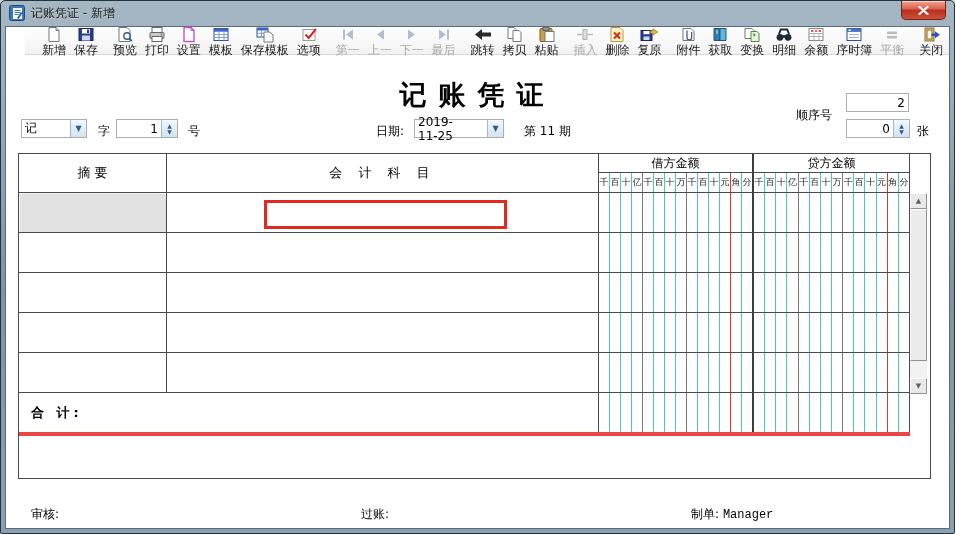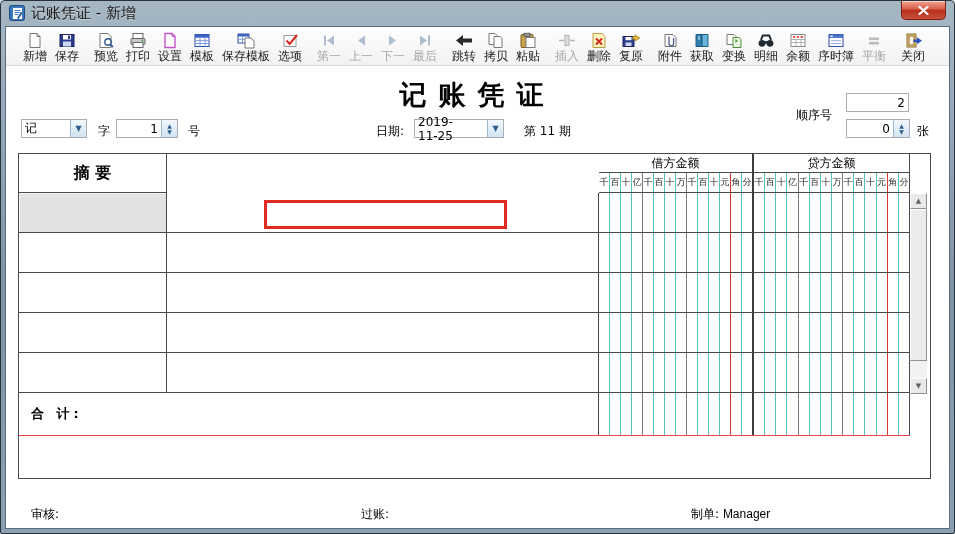--- a/index.html
+++ b/index.html
@@ -3,30 +3,30 @@
 <meta charset="utf-8">
 <style>
   html,body{margin:0;padding:0;background:#cfd8df;font-family:"DejaVu Sans","Liberation Sans",sans-serif;}
   *{box-sizing:border-box;}
   .window{position:relative;width:955px;height:534px;border:1px solid #27323c;
     border-radius:5px 5px 2px 2px;overflow:hidden;
     background:linear-gradient(#a6b7c4,#7e93a5 55%,#8ba0b0);}
   
   .titlebar{height:25px;display:flex;align-items:center;padding:0 8px;position:relative;}
   .app-icon{width:17px;height:17px;margin-right:5px;flex:0 0 auto;}
-  .win-title{font-size:15px;color:#111;text-shadow:0 1px 0 rgba(255,255,255,.45);}
+  .win-title{font-size:12px;color:#111;text-shadow:0 1px 0 rgba(255,255,255,.45);}
   .close-btn{position:absolute;top:0;right:8px;width:45px;height:19px;
     background:linear-gradient(#f0a492,#d9604a 45%,#b8301c 50%,#c9513c);
     border:1px solid #7e1f10;border-top:none;border-radius:0 0 5px 5px;
     display:flex;align-items:center;justify-content:center;box-shadow:inset 0 1px 0 rgba(255,255,255,.5);}
   
   .client-wrap{position:absolute;left:4px;top:25px;right:4px;bottom:4px;
     background:#fff;border:1px solid #5a6d7c;}
-  .toolbar{height:39px;display:flex;align-items:flex-end;padding:1px 2px 1px 4px;
-    background:linear-gradient(#fefefe,#f2f2f2);border-bottom:1px solid #d8d8d8;}
+  .toolbar{height:28px;display:flex;align-items:center;padding:1px 2px 1px 4px;
+    background:linear-gradient(#fefefe,#f2f2f2);border-bottom:1px solid #d8d8d8;margin-left:19px;}
   .grip{width:5px;margin:3px 4px 3px 0;border-left:1px solid #c7c7c7;border-right:1px solid #c7c7c7;}
   .tb-sep{width:1px;background:#d2d2d2;margin:2px 3px;box-shadow:1px 0 0 #fff;}
   .tbtn{display:flex;flex-direction:column;align-items:center;justify-content:center;
     padding:1px 4px 0;min-width:30px;cursor:default;}
   .tbtn .ticon{height:18px;display:flex;align-items:flex-end;}
   .tbtn .tlabel{font-size:12px;color:#1a1a1a;line-height:15px;white-space:nowrap;}
   .tbtn.disabled .tlabel{color:#a6a6a6;}
   .client{position:absolute;left:0;right:0;top:39px;bottom:0;background:#fff;}
   
   .form-title{position:absolute;left:0;top:11px;width:100%;text-align:center;
@@ -40,50 +40,50 @@
     background:linear-gradient(#f2f8fd,#d2e3f2);display:flex;flex-direction:column;
     align-items:center;justify-content:center;color:#2d5e8d;}
   .combo-btn{font-size:8px;}
   .spin-col span{font-size:6px;line-height:6px;}
   .val{flex:1;padding:0 3px;overflow:hidden;}
   .val.right{text-align:right;}
   
   .sheet{position:absolute;left:12px;top:87px;width:913px;height:326px;
     border:1px solid #4a4a4a;background:#fff;}
   .hdr-cell{position:absolute;border-right:1px solid #4a4a4a;border-bottom:1px solid #4a4a4a;
-    display:flex;align-items:center;justify-content:center;font-size:16px;color:#000;font-weight:bold;}
+    display:flex;align-items:center;justify-content:center;font-size:13px;color:#000;font-weight:normal;}
   .amount-hdr{font-weight:normal;font-size:12px;}
   .dgrid{display:flex;height:100%;}
   .dcell{flex:1;border-right:1px solid #54c2c2;}
   .dcell.grp{border-right-color:#7a7a7a;}
   .dcell.red{border-right-color:#d23b31;}
   .dcell.last{border-right:none;}
   .dhead .dcell{font-size:9px;color:#222;display:flex;align-items:center;justify-content:center;}
   .vrow{position:absolute;left:0;width:891px;height:40px;border-bottom:1px solid #4a4a4a;display:flex;}
   .cell-sum{width:148px;border-right:1px solid #4a4a4a;}
   .cell-sum.selected{background:#e2e2e2;box-shadow:inset 1px 1px 0 #f4f4f4;}
   .cell-acct{width:432px;border-right:1px solid #4a4a4a;position:relative;}
   .cell-debit{width:155px;border-right:2px solid #3d3d3d;}
   .cell-credit{width:156px;border-right:1px solid #4a4a4a;}
   .red-input{position:absolute;left:245px;top:46px;width:243px;height:29px;
     border:3px solid #e02a1f;background:#fff;}
   .total-row{position:absolute;left:0;top:239px;width:891px;height:43px;
-    border-bottom:1px solid #ef4444;display:flex;}
+    border-bottom:4px solid #ef4444;display:flex;}
   .total-left{width:580px;border-right:1px solid #4a4a4a;display:flex;align-items:center;
     padding-left:12px;font-size:13px;font-weight:bold;letter-spacing:4px;}
   
   .sbar{position:absolute;left:891px;top:39px;width:17px;height:201px;background:#f2f2f2;}
   .sb-btn{position:absolute;left:0;width:17px;height:16px;background:#e9e9e9;
     border:1px solid;border-color:#fdfdfd #909090 #909090 #fdfdfd;
     display:flex;align-items:center;justify-content:center;font-size:7px;color:#606060;}
   .sb-thumb{position:absolute;left:0;top:16px;width:17px;height:152px;background:#ececec;
     border:1px solid;border-color:#fdfdfd #909090 #909090 #fdfdfd;}
   
   .sig{position:absolute;top:440px;font-size:12px;color:#000;white-space:nowrap;}
-  .sig .mono{font-family:Liberation Sans, sans-serif;}
+  .sig .mono{font-family:Liberation Mono, monospace;}
 </style>
 </head>
 <body>
 
 <div class="window">
 
   <div class="titlebar">
     <span class="app-icon">
       <svg width="17" height="17" viewBox="0 0 17 17">
         <rect x="0.5" y="0.5" width="15" height="15" rx="2" fill="#3a76b9" stroke="#1c4a7c"></rect>
@@ -411,20 +411,21 @@
         <span class="spin-col">
             <span>▲</span>
             <span>▼</span>
           </span>
       </div>
       <span class="lbl" style="left:911px;top:57px;">张</span>
 
       <div class="sheet">
 
         <div class="hdr-cell" style="left:0;top:0;width:148px;height:39px;">摘  要</div>
+        <div class="hdr-cell" style="left:148px;top:0;width:432px;height:39px;letter-spacing:6px;">会 计 科 目</div>
         <div class="hdr-cell amount-hdr" style="left:735px;top:0;width:156px;height:19px;">贷方金额</div>
         <div class="hdr-cell amount-hdr" style="left:580px;top:0;width:155px;height:19px;border-right-width:2px;border-right-color:#3d3d3d;">借方金额</div>
 
         <div class="dgrid dhead" style="position:absolute;left:580px;top:19px;width:155px;height:20px;border-right:2px solid #3d3d3d;border-bottom:1px solid #4a4a4a;">
             <div class="dcell">千</div>
             <div class="dcell">百</div>
             <div class="dcell">十</div>
             <div class="dcell grp">亿</div>
             <div class="dcell">千</div>
             <div class="dcell">百</div>

